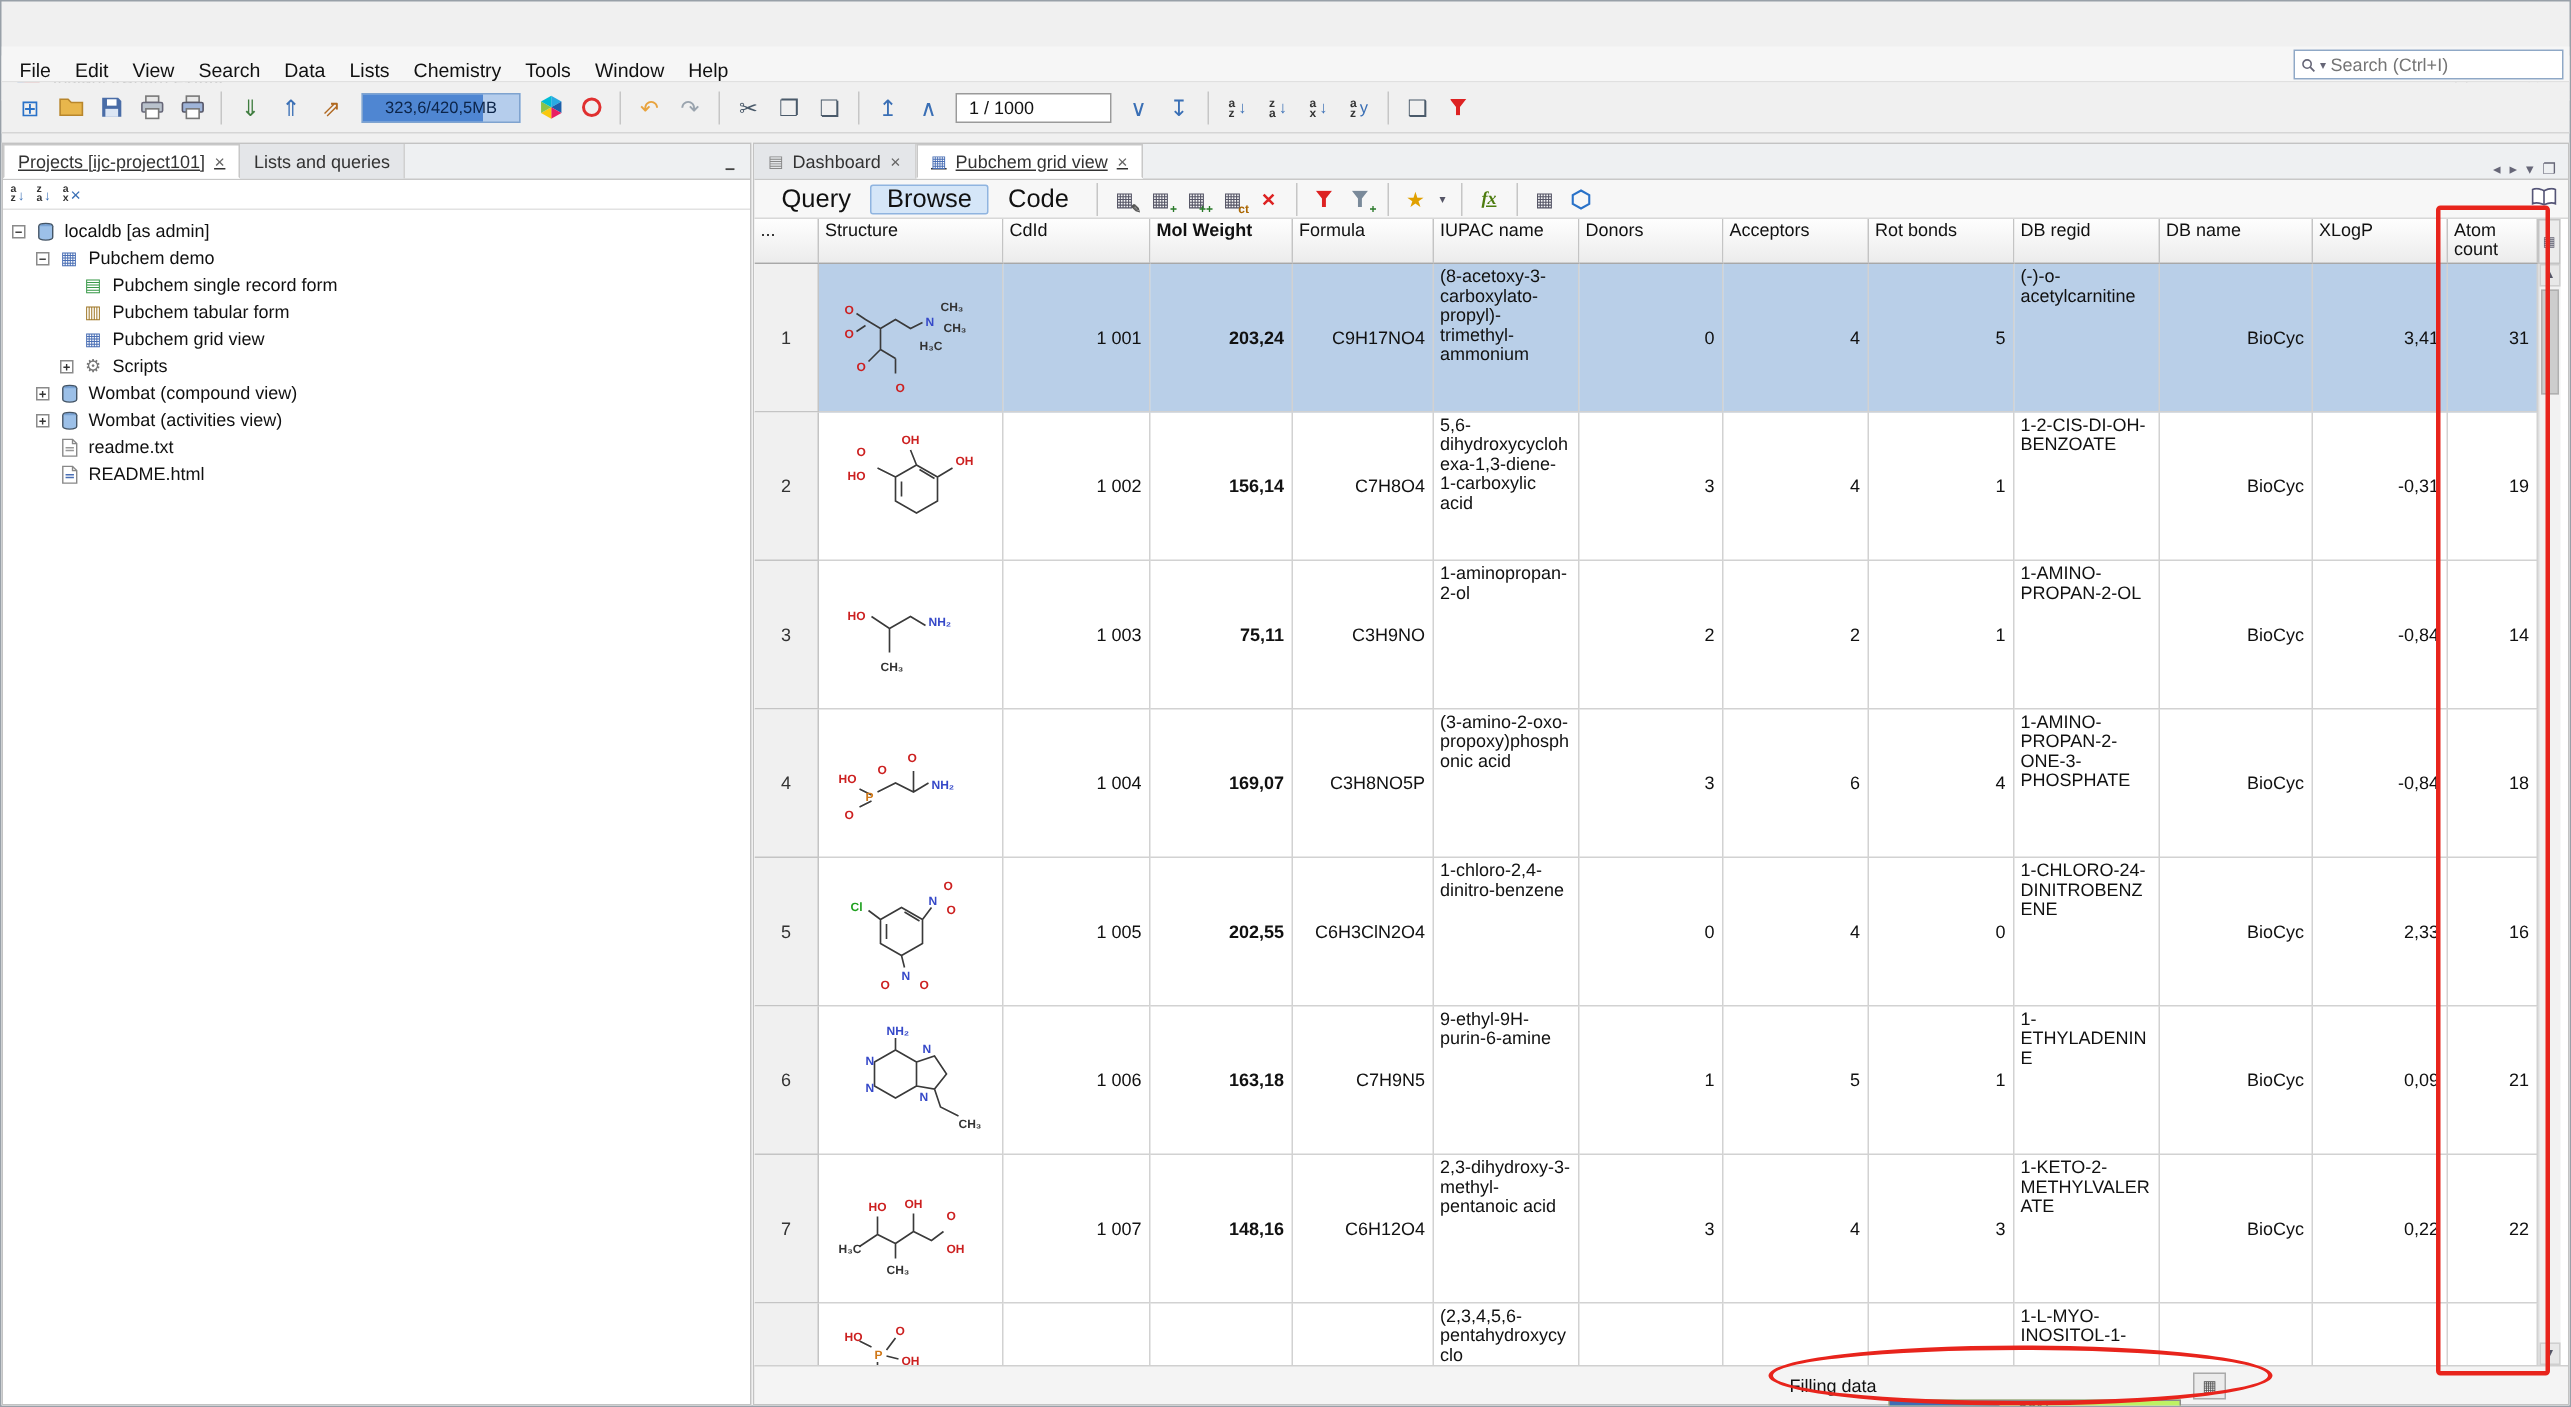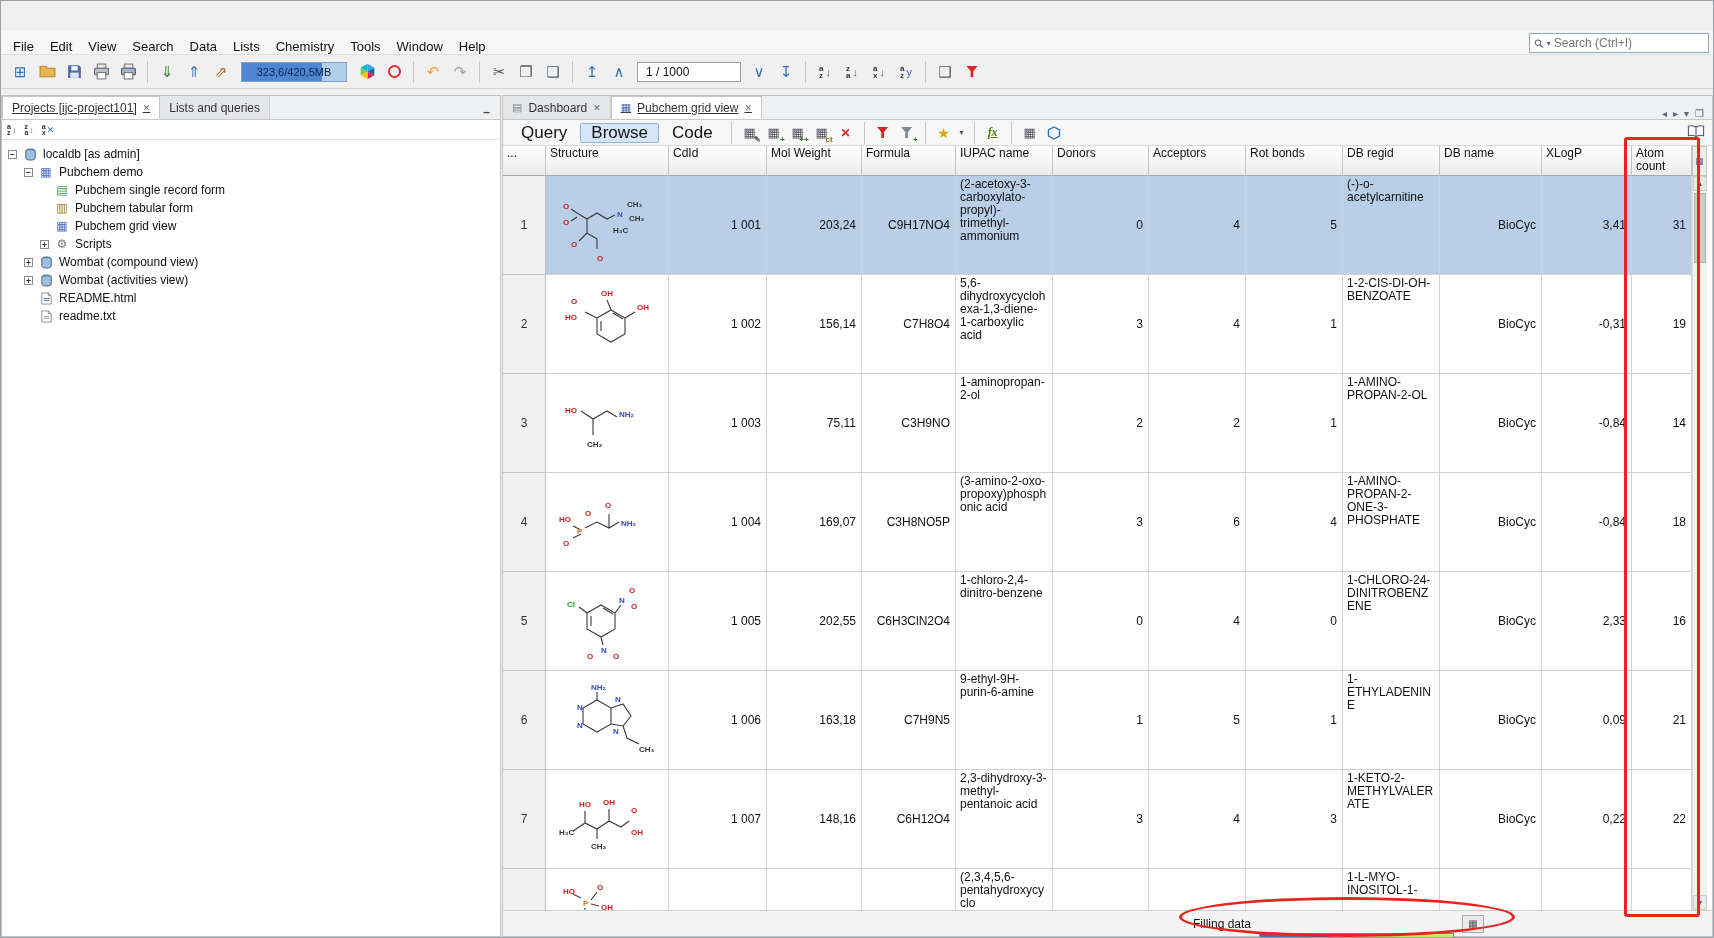--- a/index.html
+++ b/index.html
@@ -100,21 +100,21 @@
         border-bottom:1px solid #a8a8a8; font-size:12px; padding:1px 4px; overflow:hidden; line-height:13px; }
   .grow { display:flex; height:99px; background:#fff; }
   .gc { border-right:1px solid #d2d2d2; border-bottom:1px solid #d2d2d2; font-size:12px; overflow:hidden; }
   .rn { background:#f0f0f0; border-right:1px solid #c4c4c4; border-bottom:1px solid #c4c4c4;
         display:flex; align-items:center; justify-content:center; color:#333; }
   .t { padding:2px 4px; line-height:13px; word-wrap:break-word; }
   .n { display:flex; align-items:center; justify-content:flex-end; padding-right:5px; }
   .struct { display:flex; align-items:center; justify-content:center; }
   .struct svg { width:104px; height:84px; }
   .sel .gc:not(.rn) { background:#b9cfe8; }
-  .c0{width:43px;} .c1{width:123px;} .c2{width:98px;} .c3{width:95px;} .c4{width:94px;}
+  .c0{width:43px;} .c1{width:123px;} .c2{width:98px;} .c3{width:95px;font-weight:bold;} .c4{width:94px;}
   .c5{width:97px;} .c6{width:96px;} .c7{width:97px;} .c8{width:97px;} .c9{width:97px;}
   .c10{width:102px;} .c11{width:90px;} .c12{width:60px;}
   .b { stroke:#3a3a3a; stroke-width:1.1; fill:none; }
   .struct text { font-family:"Liberation Sans",sans-serif; font-size:8px; font-weight:bold; }
   .tr { fill:#cc2020; } .tbl { fill:#3548c8; } .tg { fill:#1fa01f; } .to { fill:#d07818; }
   .tk { fill:#333; font-size:7px; }
 
   
   .corner { position:absolute; left:1189px; top:50px; width:15px; height:30px; background:#ececec;
             border:1px solid #c4c4c4; display:flex; align-items:center; justify-content:center;
@@ -345,37 +345,37 @@
           </svg>
         </span>
       <span>Wombat (activities view)</span>
     </div>
     <div class="trow l1">
       <span class="expsp"></span>
       <span class="tico">
           <svg viewBox="0 0 12 14">
             <path d="M1 1h7l3 3v9H1z" fill="#fff" stroke="#888"></path>
             <path d="M8 1v3h3" fill="none" stroke="#888"></path>
-            <line x1="3" y1="7" x2="9" y2="7" stroke="#4a6fb5"></line>
-            <line x1="3" y1="9" x2="9" y2="9" stroke="#4a6fb5"></line>
+            <line x1="3" y1="7" x2="9" y2="7" stroke="#999"></line>
+            <line x1="3" y1="9" x2="9" y2="9" stroke="#999"></line>
           </svg>
         </span>
-      <span>README.html</span>
+      <span>readme.txt</span>
     </div>
     <div class="trow l1">
       <span class="expsp"></span>
       <span class="tico">
           <svg viewBox="0 0 12 14">
             <path d="M1 1h7l3 3v9H1z" fill="#fff" stroke="#888"></path>
             <path d="M8 1v3h3" fill="none" stroke="#888"></path>
-            <line x1="3" y1="7" x2="9" y2="7" stroke="#999"></line>
-            <line x1="3" y1="9" x2="9" y2="9" stroke="#999"></line>
+            <line x1="3" y1="7" x2="9" y2="7" stroke="#4a6fb5"></line>
+            <line x1="3" y1="9" x2="9" y2="9" stroke="#4a6fb5"></line>
           </svg>
         </span>
-      <span>readme.txt</span>
+      <span>README.html</span>
     </div>
   </div>
 </div>
 
 <div class="rpanel">
   <div class="ptabbar">
     <div class="ptab">
       <span class="ticon" style="color:#888;">▤</span>
       <span>Dashboard</span>
       <span class="x">✕</span>
@@ -457,21 +457,21 @@
             <text x="72" y="24" class="tk">CH₃</text>
           <text x="74" y="38" class="tk">CH₃</text>
             <text x="58" y="50" class="tk">H₃C</text>
           <text x="16" y="64" class="tr">O</text>
             <text x="42" y="78" class="tr">O</text>
         </svg>
       </div>
       <div class="gc c2 n">1 001</div>
       <div class="gc c3 n">203,24</div>
       <div class="gc c4 n">C9H17NO4</div>
-      <div class="gc c5 t">(2-acetoxy-3-carboxylato-propyl)-trimethyl-ammonium</div>
+      <div class="gc c5 t">(8-acetoxy-3-carboxylato-propyl)-trimethyl-ammonium</div>
       <div class="gc c6 n">0</div>
       <div class="gc c7 n">4</div>
       <div class="gc c8 n">5</div>
       <div class="gc c9 t">(-)-o-acetylcarnitine</div>
       <div class="gc c10 n">BioCyc</div>
       <div class="gc c11 n">3,41</div>
       <div class="gc c12 n">31</div>
     </div>
 
     <div class="grow">

